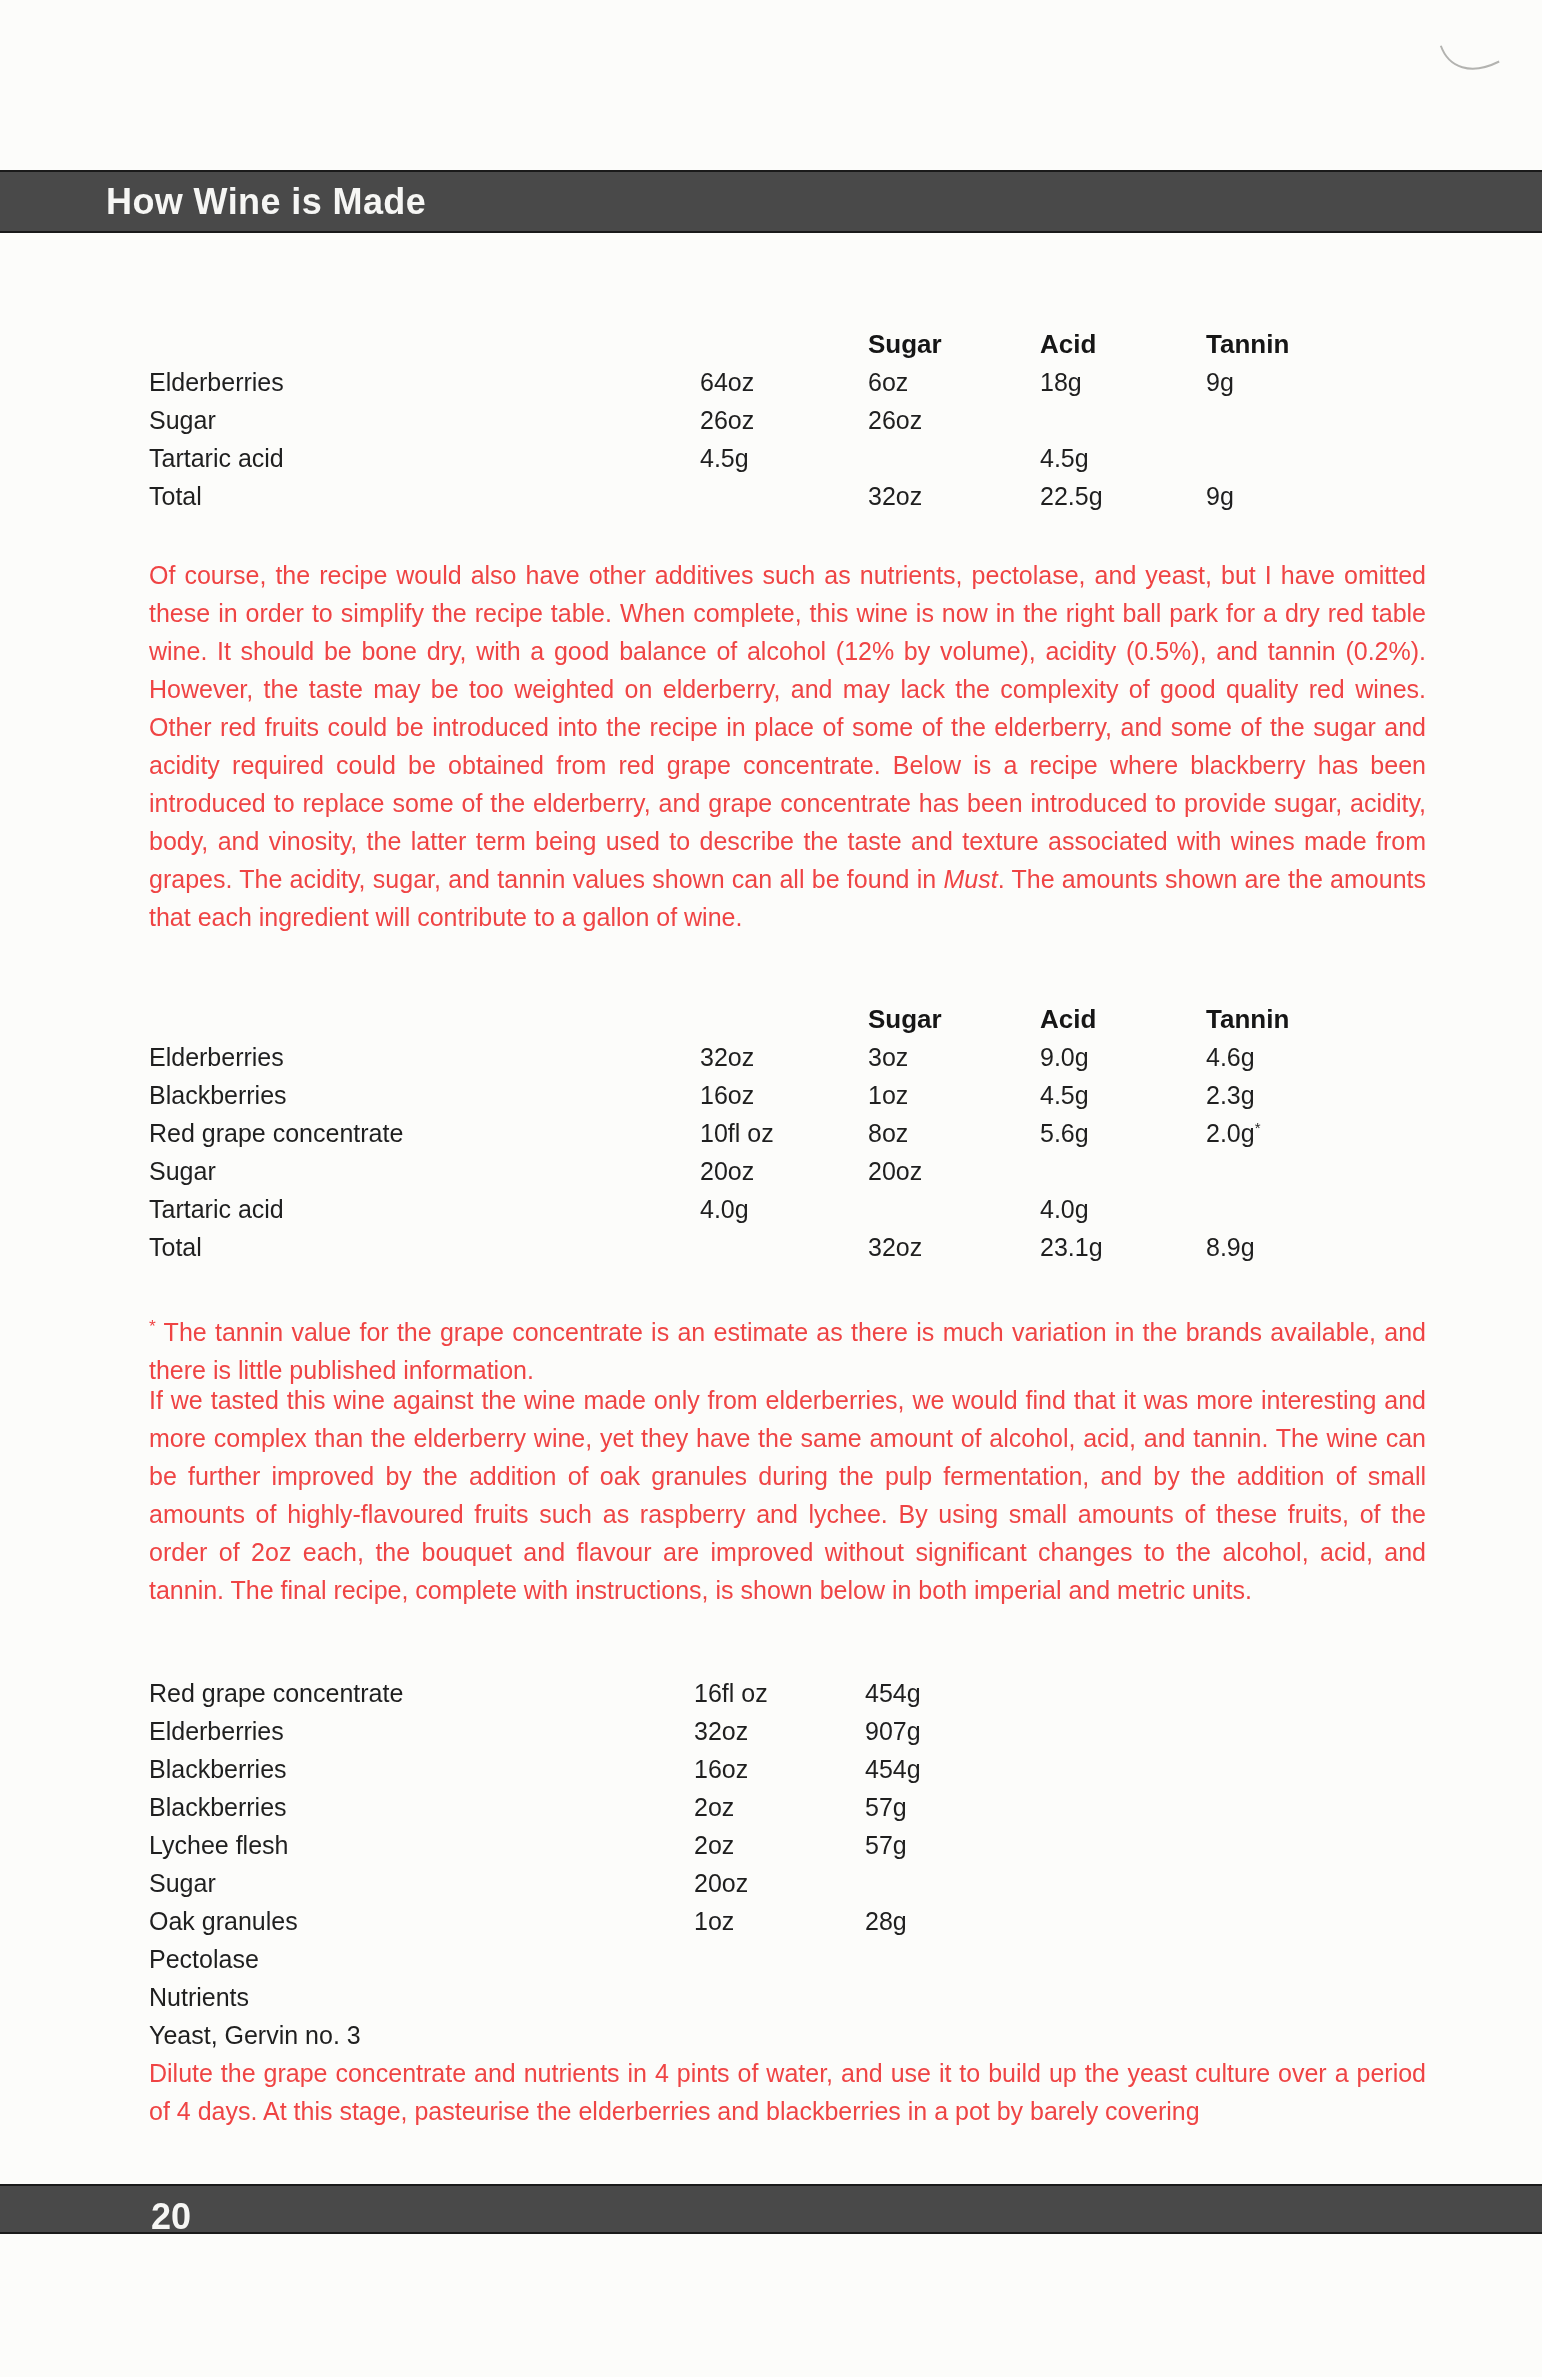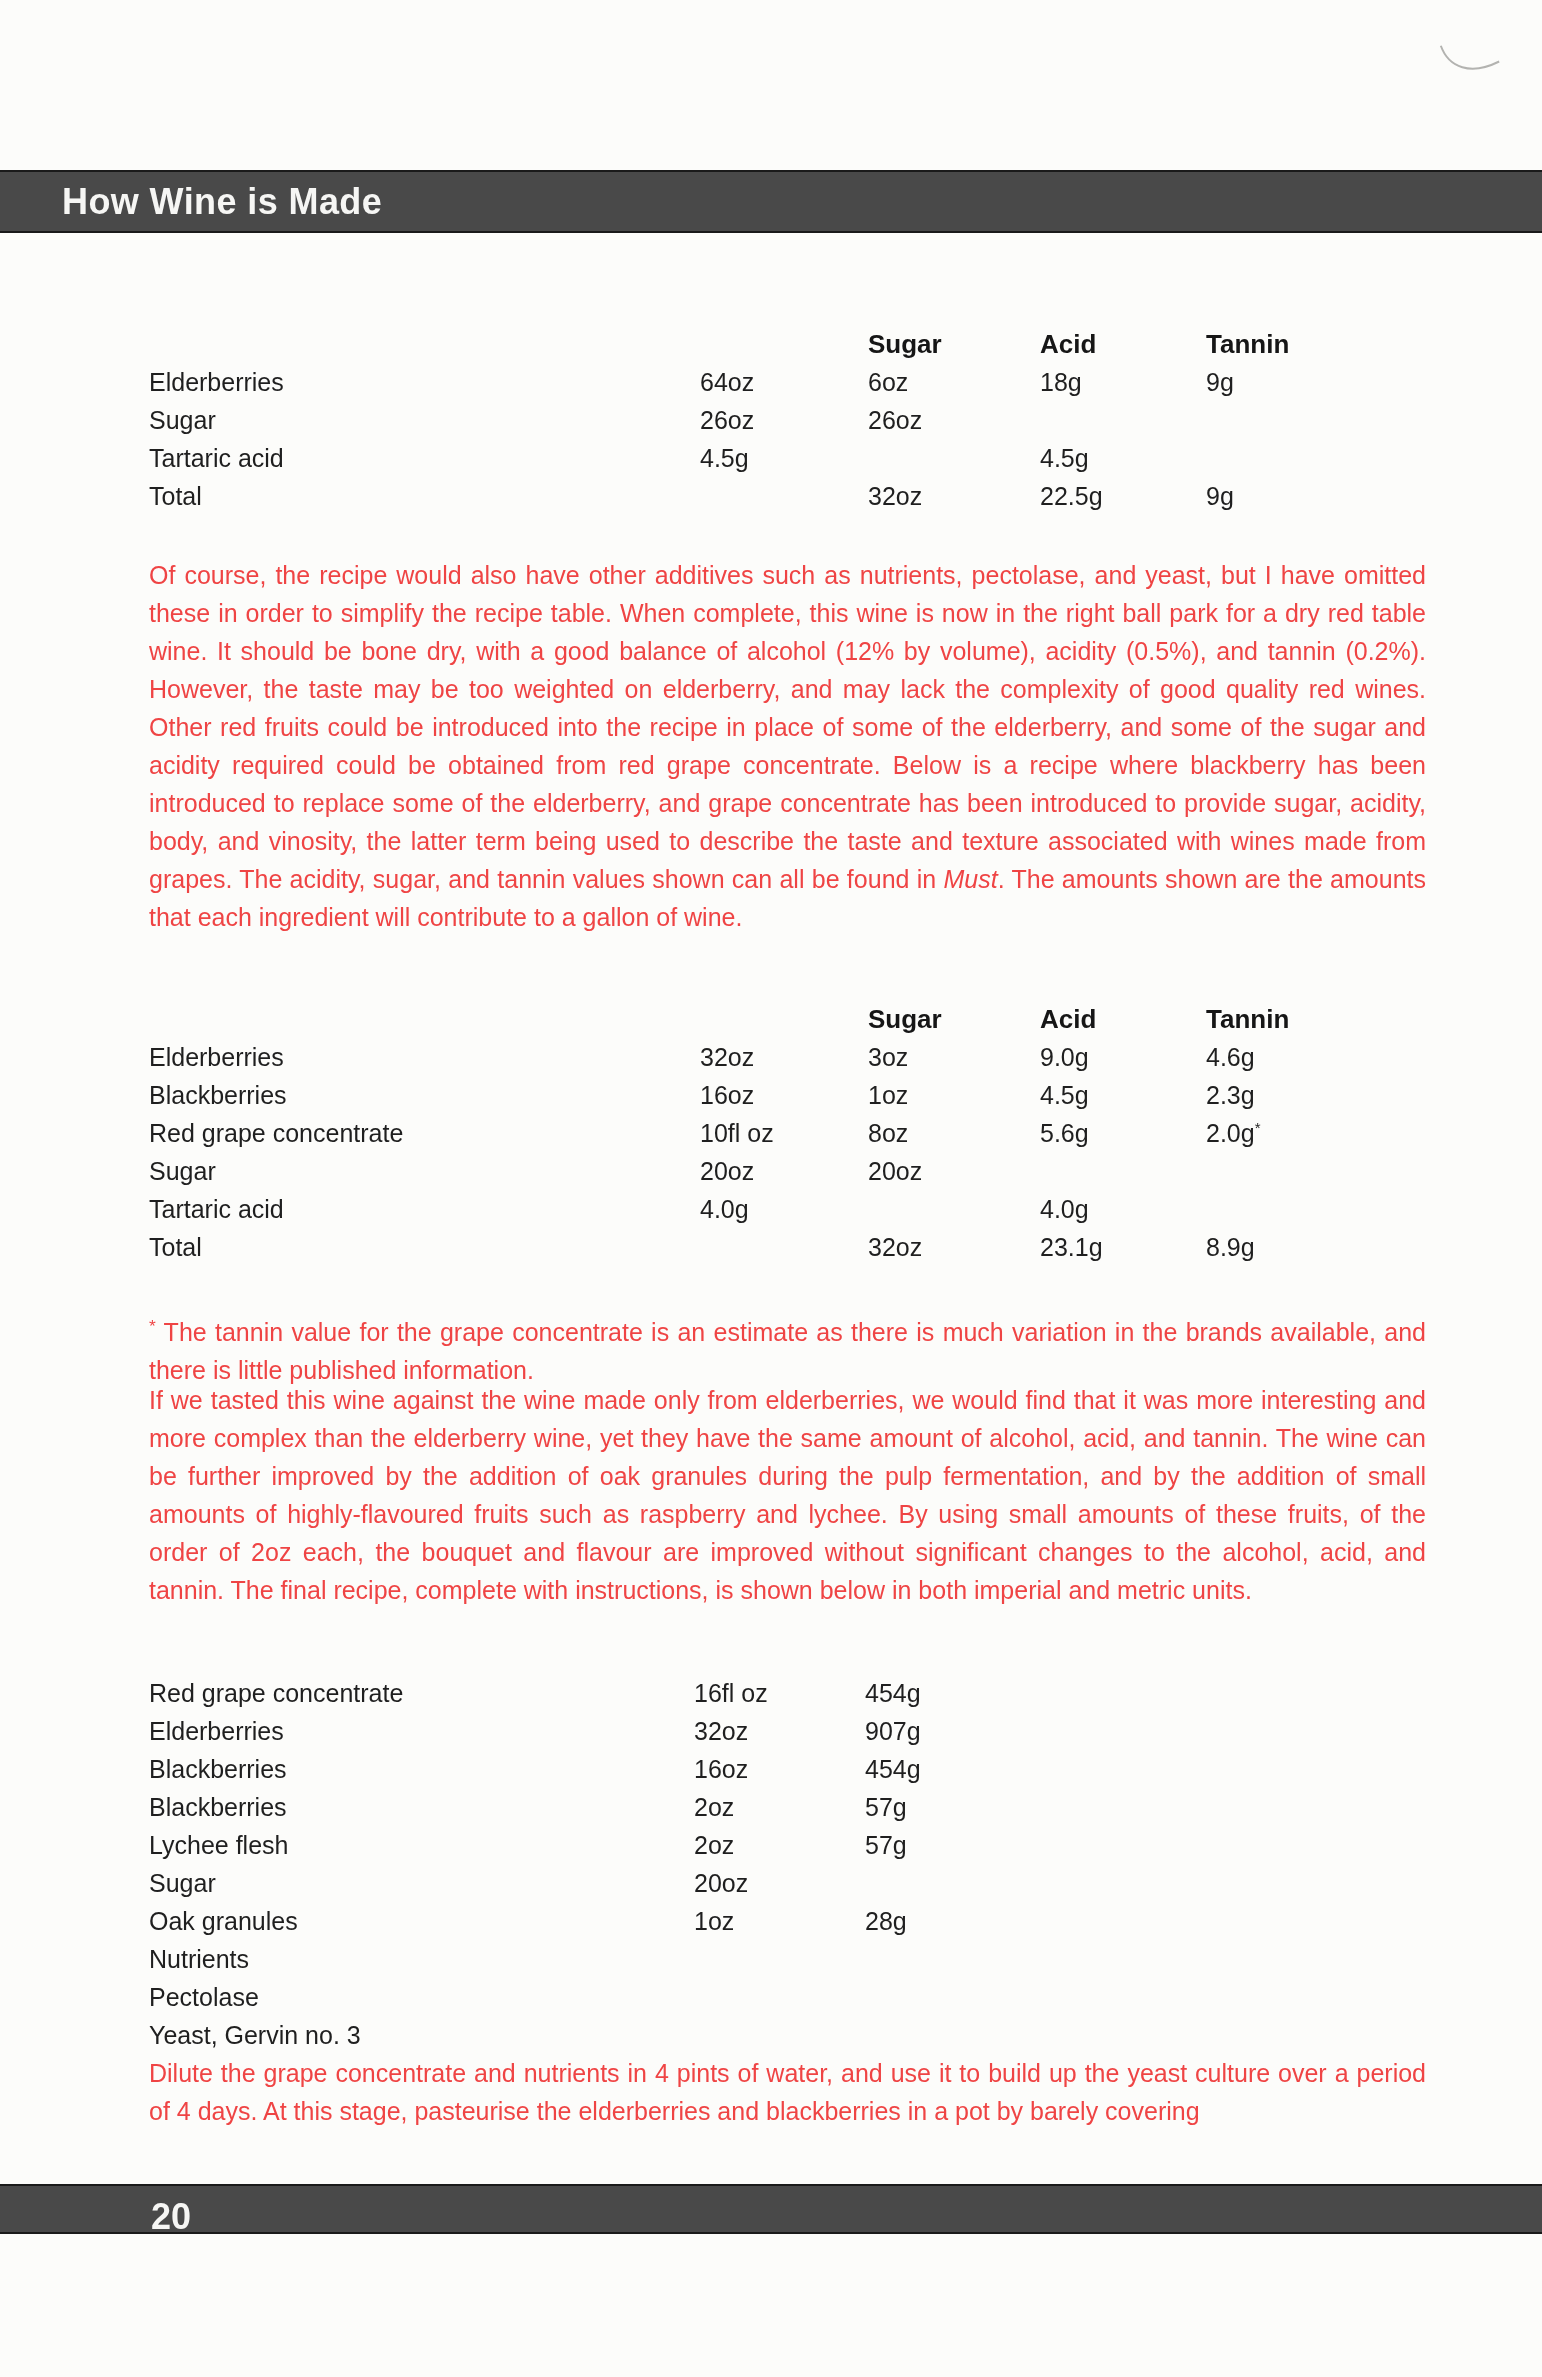--- a/index.html
+++ b/index.html
@@ -27,21 +27,21 @@
     box-sizing: border-box;
     color: #f6f6f4;
   }
   .top-bar {
     top: 170px;
     height: 63px;
     line-height: 59px;
   }
   .top-bar .bar-title {
     display: inline-block;
-    padding-left: 62px;
+    padding-left: 106px;
     font-size: 36px;
     font-weight: 600;
     letter-spacing: 0.4px;
   }
   .bottom-bar {
     top: 2184px;
     height: 50px;
     line-height: 62px;
   }
   .bottom-bar .page-num {
@@ -250,26 +250,26 @@
     <div class="trow">
       <span class="tcell">Sugar</span>
       <span class="tcell">20oz</span>
     </div>
     <div class="trow">
       <span class="tcell">Oak granules</span>
       <span class="tcell">1oz</span>
       <span class="tcell">28g</span>
     </div>
     <div class="trow">
+      <span class="tcell">Pectolase</span>
+      <span class="tcell"></span>
+      <span class="tcell"></span>
+    </div>
+    <div class="trow">
       <span class="tcell">Nutrients</span>
-      <span class="tcell"></span>
-      <span class="tcell"></span>
-    </div>
-    <div class="trow">
-      <span class="tcell">Pectolase</span>
       <span class="tcell"></span>
       <span class="tcell"></span>
     </div>
     <div class="trow">
       <span class="tcell">Yeast, Gervin no. 3</span>
       <span class="tcell"></span>
       <span class="tcell"></span>
     </div>
   </section>
 

